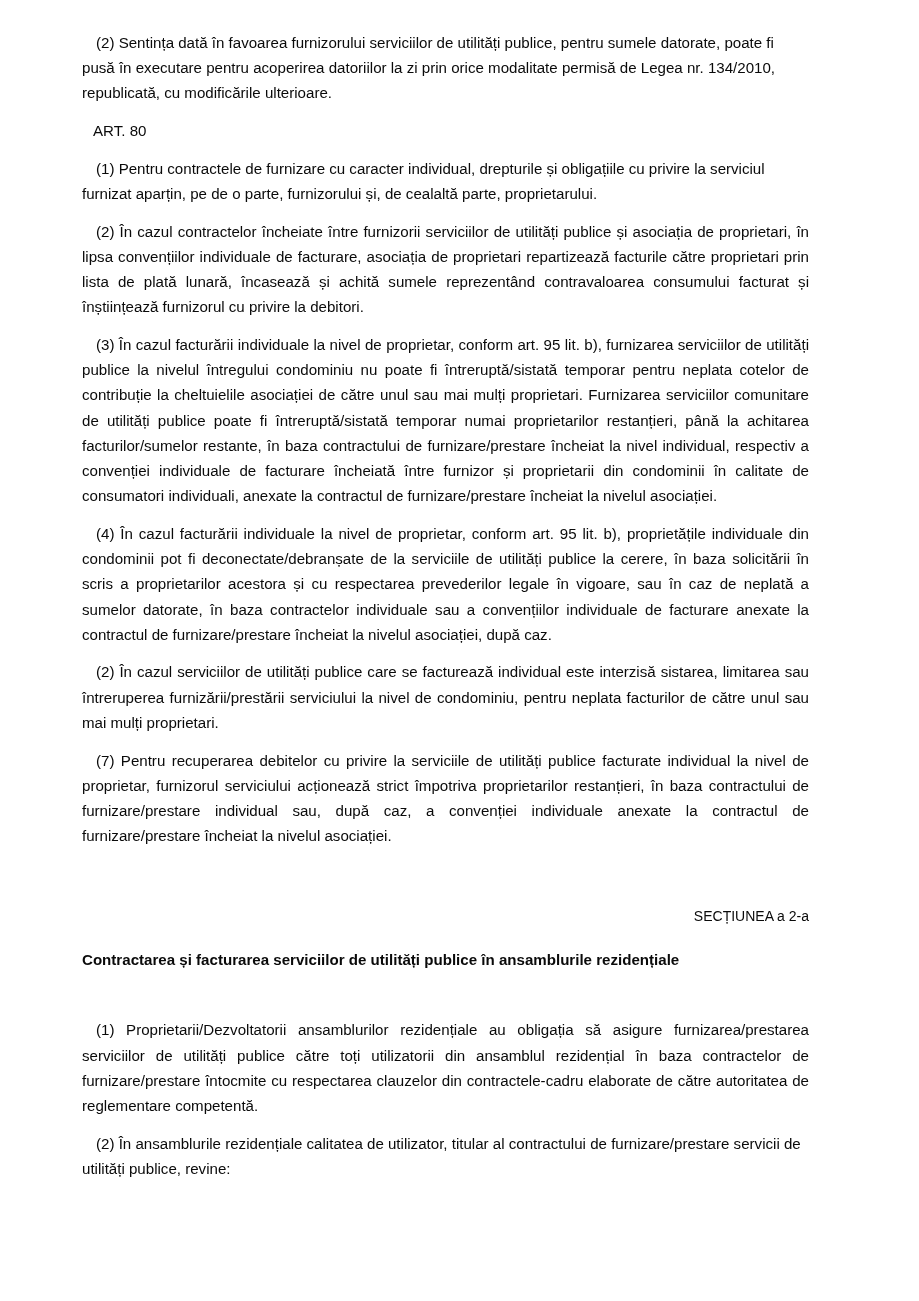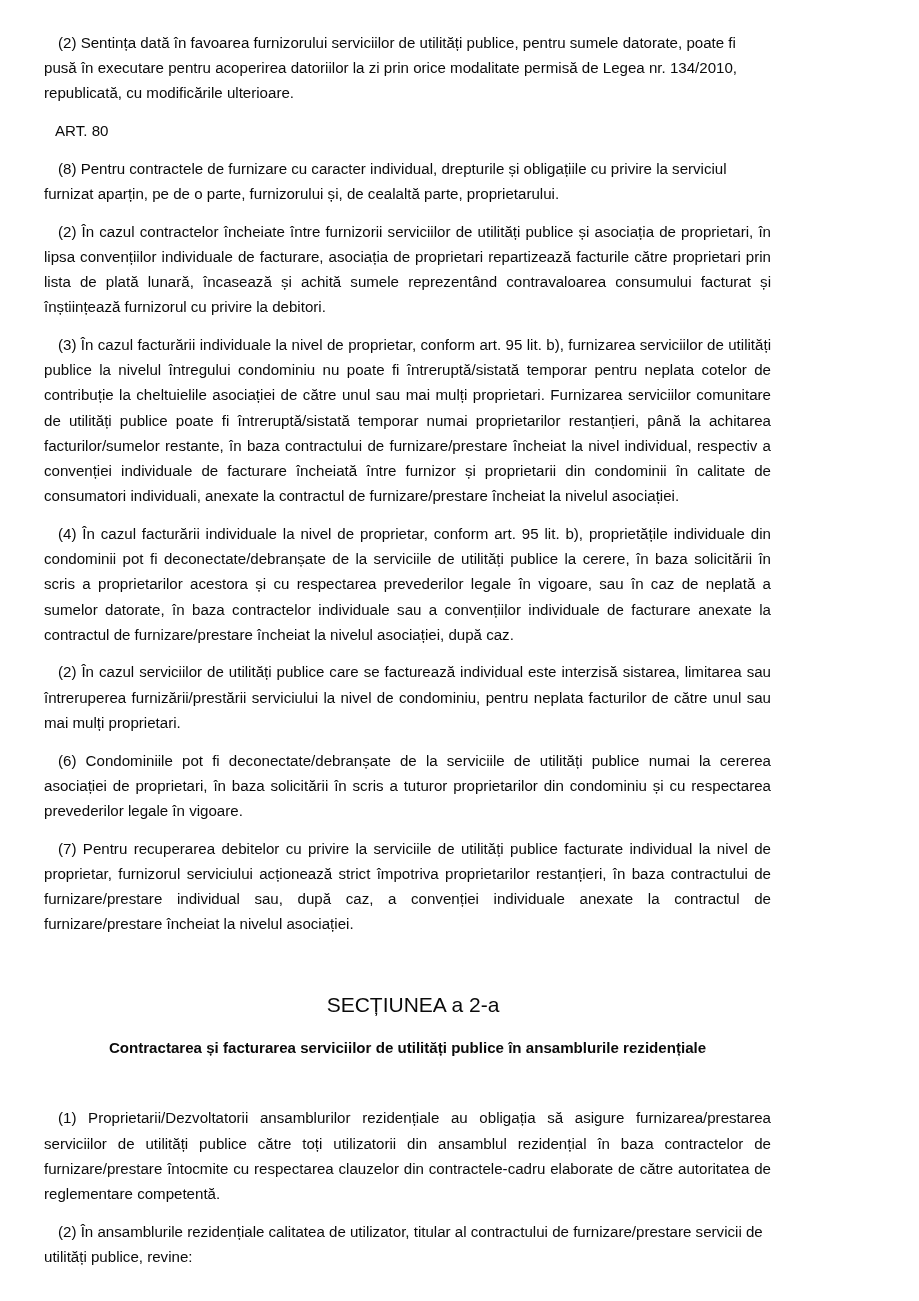--- a/index.html
+++ b/index.html
@@ -15,21 +15,21 @@
     font-family: "Liberation Sans", "DejaVu Sans", sans-serif;
     color: #0a0a0a;
     -webkit-font-smoothing: antialiased;
   }
   .page {
     position: relative;
     width: 762px;
     height: 1301px;
     background: #ffffff;
     box-sizing: border-box;
-    padding: 30px 97px 0 44px;
+    padding: 30px 97px 0 82px;
   }
   .doc-body {
     width: 727px;
   }
   
   p.para {
     margin: 0 0 12.5px 0;
     font-size: 15.1px;
     line-height: 25.2px;
     text-align: justify;
@@ -50,62 +50,61 @@
   p.art-heading {
     margin: 0 0 12.5px 0;
     font-size: 15.1px;
     line-height: 25.2px;
     text-align: left;
     text-indent: 11px;
   }
   
   p.section-label {
     margin: 0 0 18px 0;
-    font-size: 21px;
+    font-size: 14px;
     line-height: 25.2px;
-    text-align: center;
+    text-align: right;
     text-indent: 11px;
   }
   
   p.section-title {
     margin: 0;
     font-size: 15.1px;
     line-height: 25.2px;
     font-weight: 700;
-    text-align: center;
+    text-align: left;
     text-indent: 0px;
   }
   .gap-before-section {
     height: 43px;
   }
   .gap-after-section-title {
     height: 45px;
   }
 </style>
 </head>
 <body>
 
 <div class="page">
   <div class="doc-body">
 
     <p class="para left">(2) Sentința dată în favoarea furnizorului serviciilor de utilități publice, pentru sumele datorate, poate fi pusă în executare pentru acoperirea datoriilor la zi prin orice modalitate permisă de Legea nr. 134/2010, republicată, cu modificările ulterioare.</p>
 
     <p class="art-heading">ART. 80</p>
 
-    <p class="para left">(8) Pentru contractele de furnizare cu caracter individual, drepturile și obligațiile cu privire la serviciul furnizat aparțin, pe de o parte, furnizorului și, de cealaltă parte, proprietarului.</p>
+    <p class="para left">(1) Pentru contractele de furnizare cu caracter individual, drepturile și obligațiile cu privire la serviciul furnizat aparțin, pe de o parte, furnizorului și, de cealaltă parte, proprietarului.</p>
 
     <p class="para">(2) În cazul contractelor încheiate între furnizorii serviciilor de utilități publice și asociația de proprietari, în lipsa convențiilor individuale de facturare, asociația de proprietari repartizează facturile către proprietari prin lista de plată lunară, încasează și achită sumele reprezentând contravaloarea consumului facturat și înștiințează furnizorul cu privire la debitori.</p>
 
     <p class="para">(3) În cazul facturării individuale la nivel de proprietar, conform art. 95 lit. b), furnizarea serviciilor de utilități publice la nivelul întregului condominiu nu poate fi întreruptă/sistată temporar pentru neplata cotelor de contribuție la cheltuielile asociației de către unul sau mai mulți proprietari. Furnizarea serviciilor comunitare de utilități publice poate fi întreruptă/sistată temporar numai proprietarilor restanțieri, până la achitarea facturilor/sumelor restante, în baza contractului de furnizare/prestare încheiat la nivel individual, respectiv a convenției individuale de facturare încheiată între furnizor și proprietarii din condominii în calitate de consumatori individuali, anexate la contractul de furnizare/prestare încheiat la nivelul asociației.</p>
 
     <p class="para">(4) În cazul facturării individuale la nivel de proprietar, conform art. 95 lit. b), proprietățile individuale din condominii pot fi deconectate/debranșate de la serviciile de utilități publice la cerere, în baza solicitării în scris a proprietarilor acestora și cu respectarea prevederilor legale în vigoare, sau în caz de neplată a sumelor datorate, în baza contractelor individuale sau a convențiilor individuale de facturare anexate la contractul de furnizare/prestare încheiat la nivelul asociației, după caz.</p>
 
     <p class="para">(2) În cazul serviciilor de utilități publice care se facturează individual este interzisă sistarea, limitarea sau întreruperea furnizării/prestării serviciului la nivel de condominiu, pentru neplata facturilor de către unul sau mai mulți proprietari.</p>
 
-    <p class="para">(6) Condominiile pot fi deconectate/debranșate de la serviciile de utilități publice numai la cererea asociației de proprietari, în baza solicitării în scris a tuturor proprietarilor din condominiu și cu respectarea prevederilor legale în vigoare.</p>
 
     <p class="para">(7) Pentru recuperarea debitelor cu privire la serviciile de utilități publice facturate individual la nivel de proprietar, furnizorul serviciului acționează strict împotriva proprietarilor restanțieri, în baza contractului de furnizare/prestare individual sau, după caz, a convenției individuale anexate la contractul de furnizare/prestare încheiat la nivelul asociației.</p>
 
     <div class="gap-before-section"></div>
 
     <p class="section-label">SECȚIUNEA a 2-a</p>
 
     <p class="section-title">Contractarea și facturarea serviciilor de utilități publice în ansamblurile rezidențiale</p>
 
     <div class="gap-after-section-title"></div>

